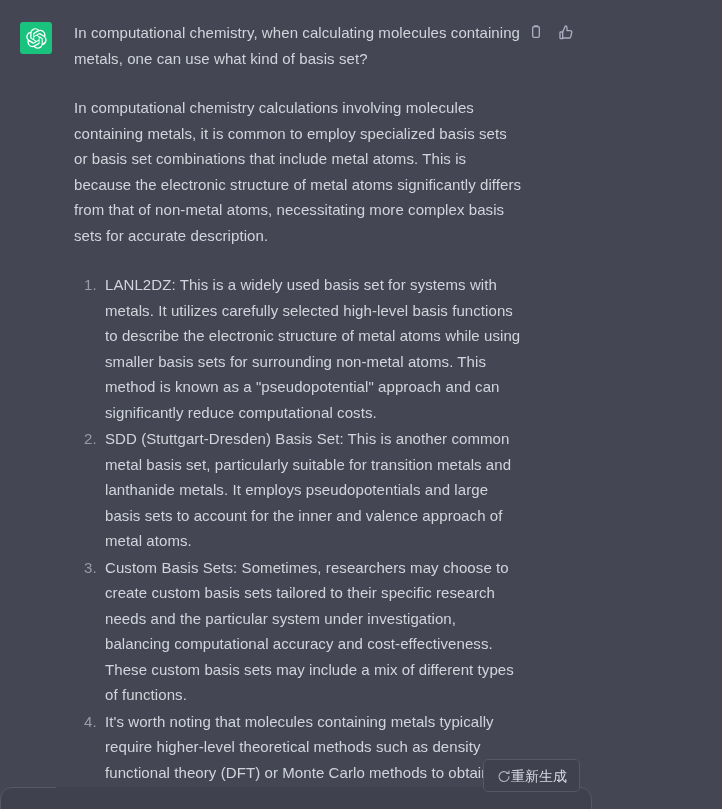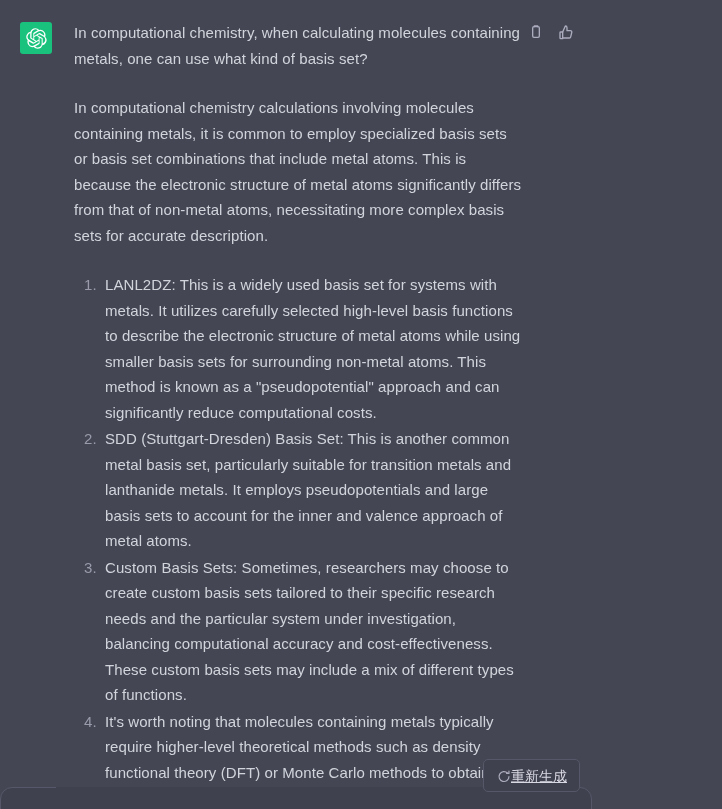--- a/index.html
+++ b/index.html
@@ -133,21 +133,20 @@
     gap: 0;
     padding: 8px 12px;
     border: 1px solid #565869;
     border-radius: 5px;
     background: #40414f;
     color: #d9d9e3;
     font-size: 14px;
     line-height: 1;
     cursor: pointer;
     white-space: nowrap;
-    text-decoration: underline;
   }
   .regenerate-btn .refresh-icon {
     width: 15px;
     height: 15px;
     display: flex;
     align-items: center;
     justify-content: center;
     color: #acacbe;
   }
   .regenerate-btn .refresh-icon svg { display: block; }

